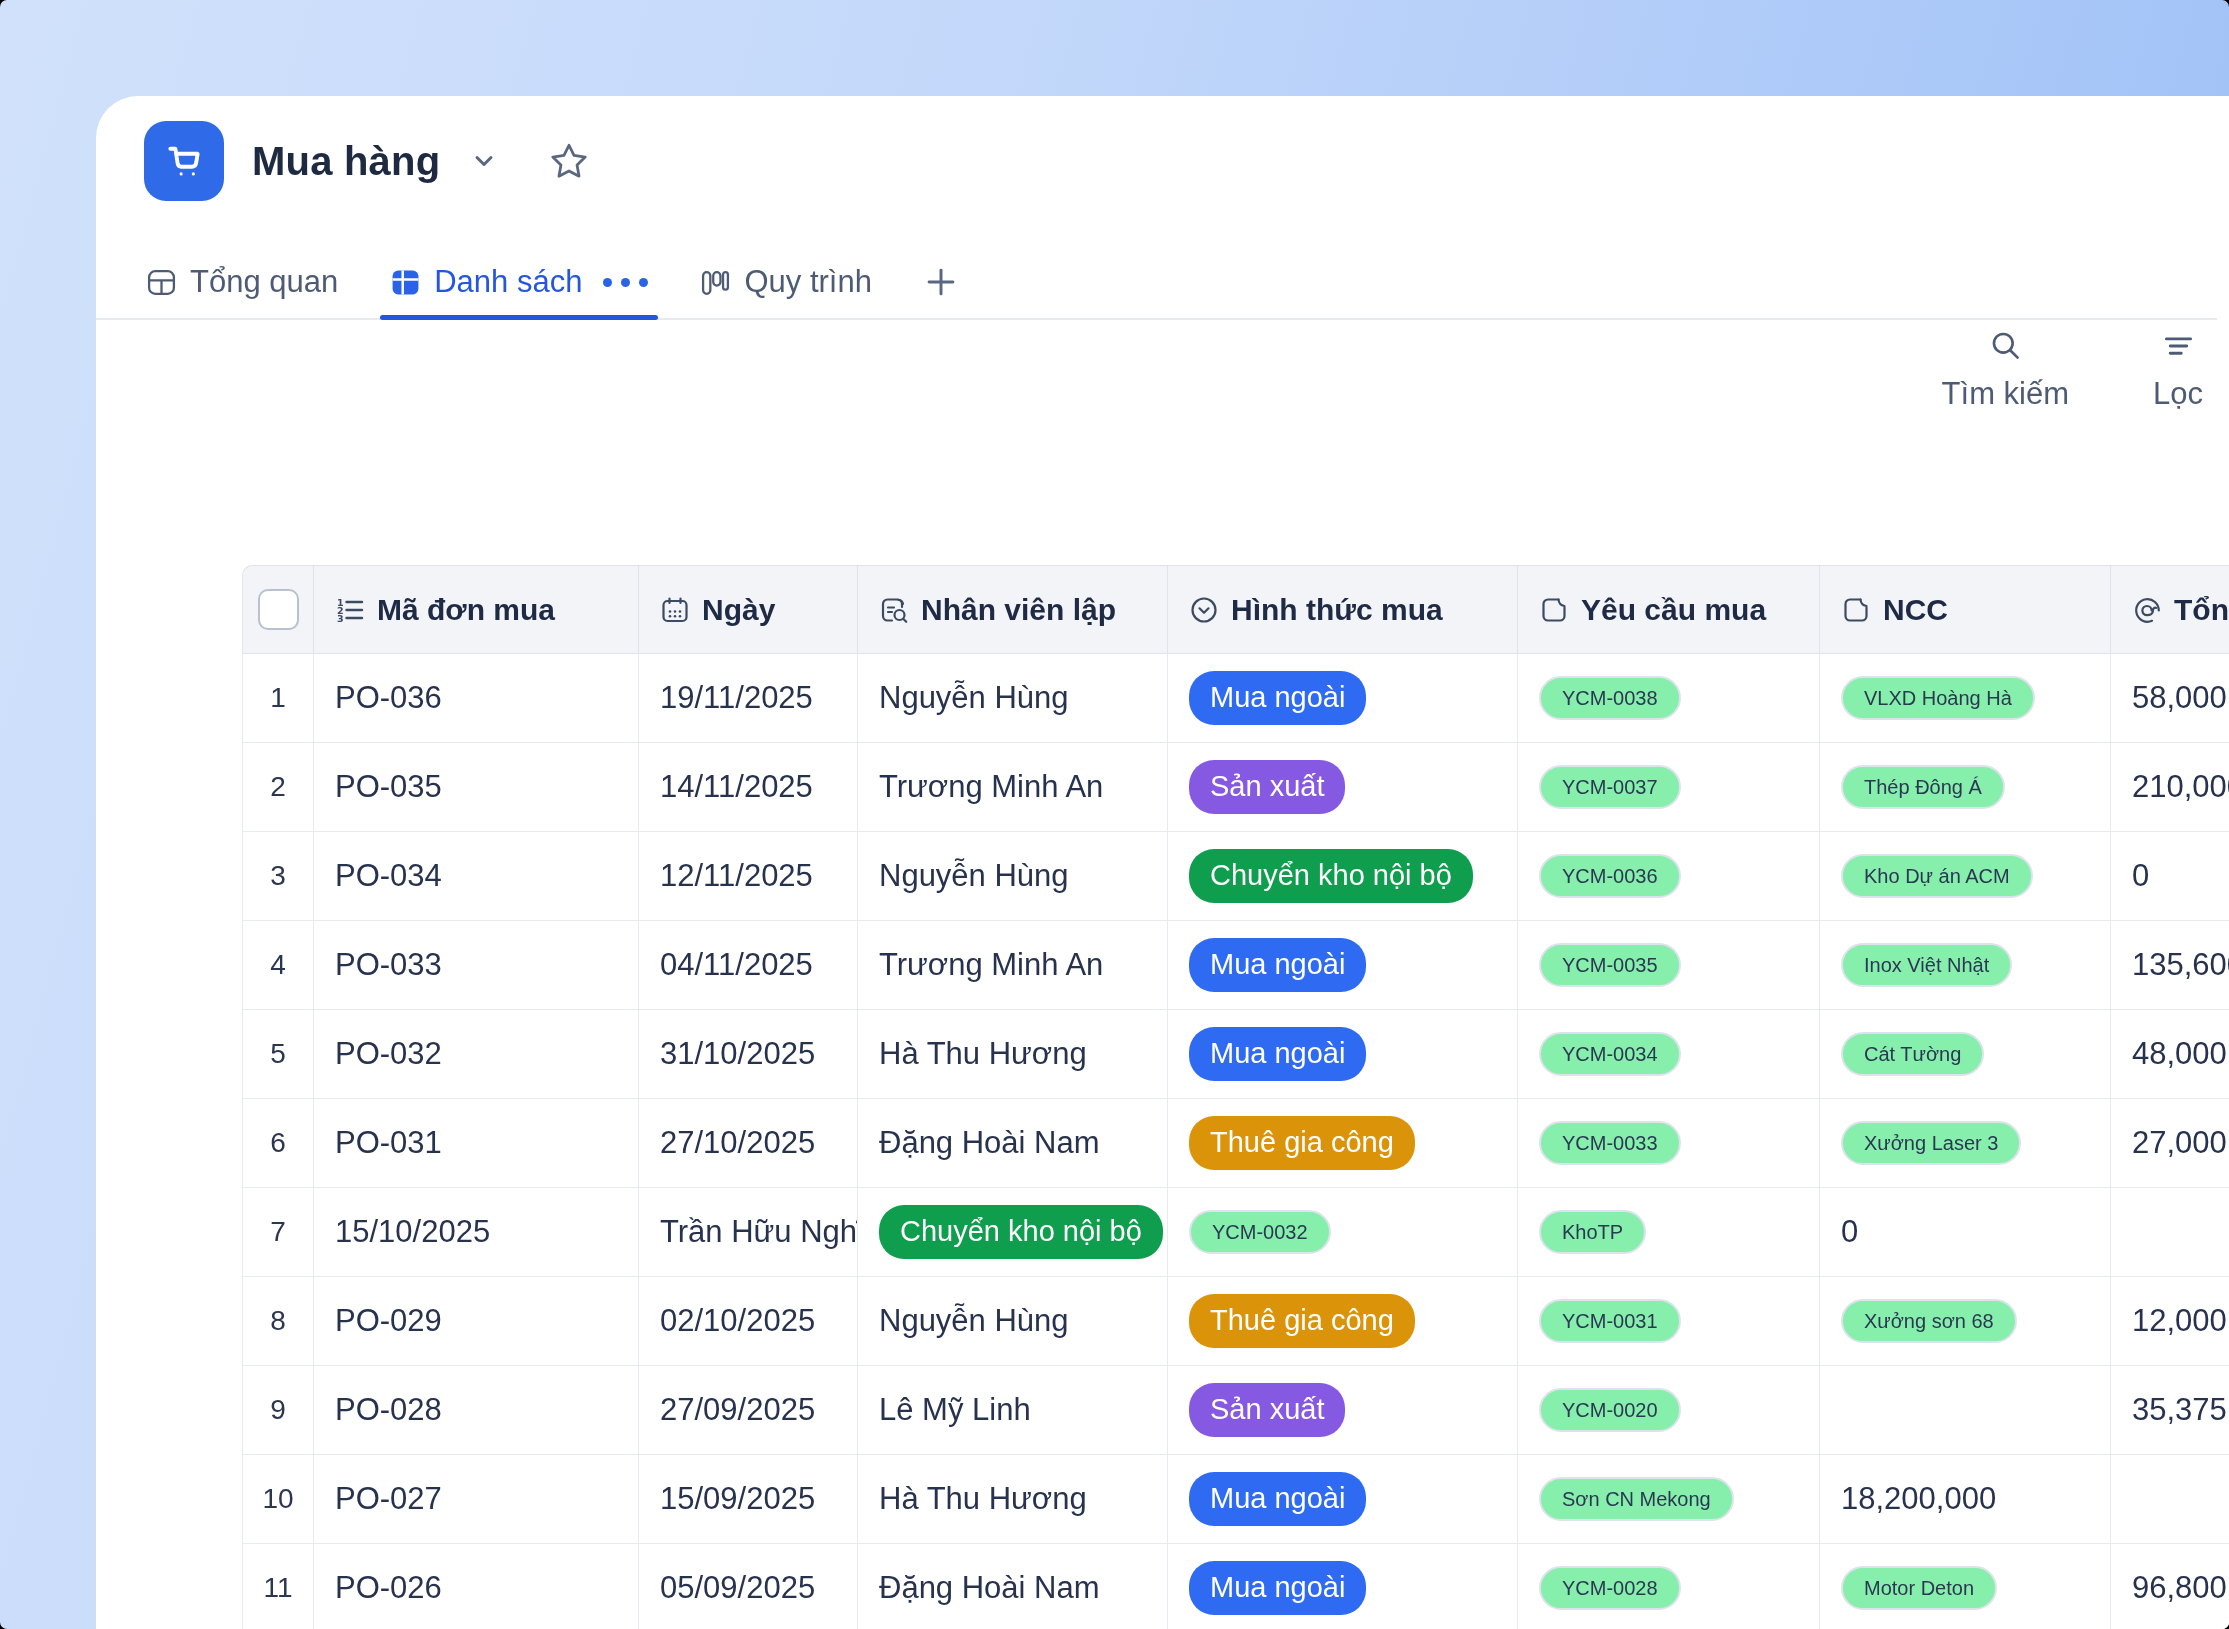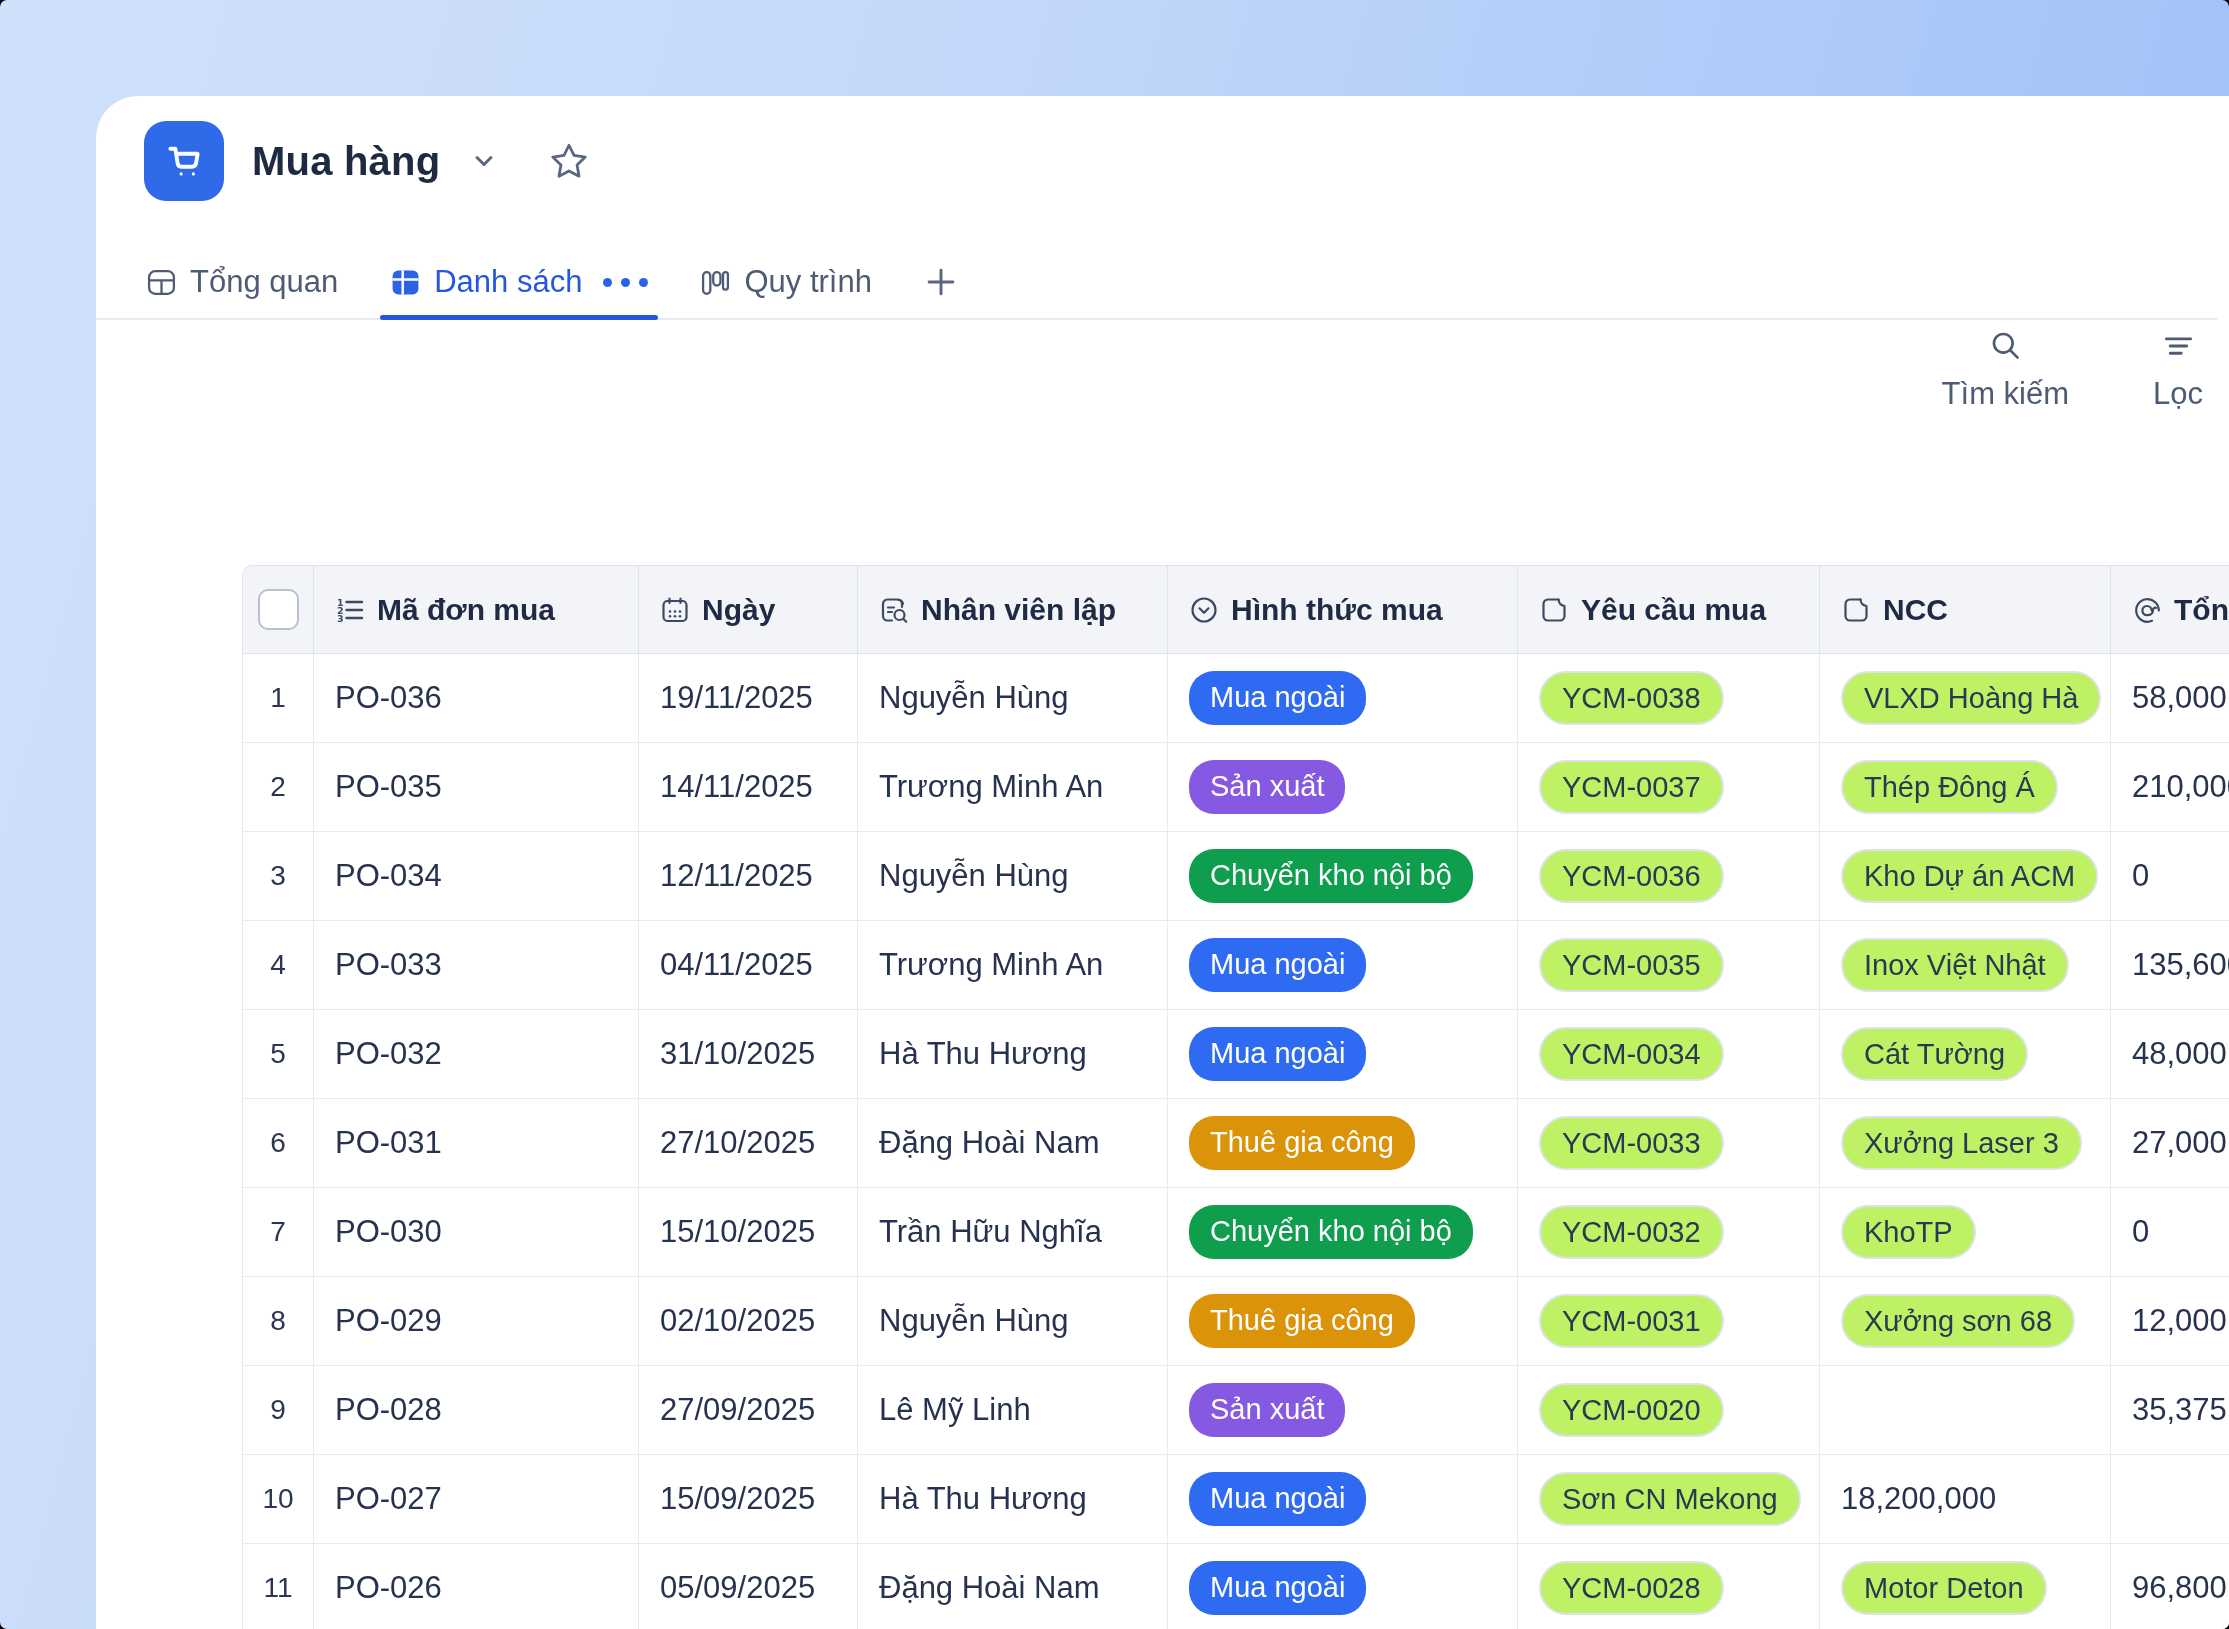--- a/index.html
+++ b/index.html
@@ -34,21 +34,21 @@
   .table{position:absolute;left:146px;top:469px;width:2288px;}
   .tr,.thead-row{display:grid;grid-template-columns:71px 325px 219px 310px 350px 302px 291px 420px;}
   .thead-row{height:87px;background:#f2f4f8;border-top:1px solid #dfe4ec;border-bottom:1px solid #dfe4ec;border-left:1px solid #e2e6ee;border-top-left-radius:10px;}
   .th{display:flex;align-items:center;gap:12px;padding-left:21px;border-right:1px solid #dfe4ec;font-size:30px;font-weight:700;color:#1f2b45;overflow:hidden;white-space:nowrap;}
   .th.center{justify-content:center;padding-left:0;}
   .checkbox{width:37px;height:37px;border:2.5px solid #b7c1d0;border-radius:10px;background:#fff;}
   .tr{height:88px;background:#fff;border-bottom:1px solid #e7eaf0;border-left:1px solid #e7eaf0;}
   .td{display:flex;align-items:center;padding-left:21px;border-right:1px solid #e7eaf0;font-size:31px;color:#27334e;overflow:hidden;white-space:nowrap;}
   .td-num{justify-content:center;padding-left:0;font-size:28px;color:#2b3650;}
   .badge{display:inline-block;padding:10px 21px;border-radius:25px;font-size:29px;color:#fff;line-height:1.15;}
-  .pill{display:inline-block;padding:8px 21px;border:2px solid #dde3ec;border-radius:27px;font-size:29px;color:#2b3852;background:#bef264;line-height:1.2;}
+  .pill{display:inline-block;padding:8px 21px;border:2px solid #dde3ec;border-radius:27px;font-size:20px;color:#2b3852;background:#86efac;line-height:1.2;}
   svg{display:block;}
 </style>
 </head>
 <body>
 
 <div class="screen">
   <div class="card">
 
     <div class="app-header">
       <div class="app-tile">
@@ -380,23 +380,20 @@
             </div>
     <div class="td">
               <span>27,000,000</span>
             </div>
   </div>
           <div class="tr">
     <div class="td td-num">
               <span>7</span>
             </div>
     <div class="td">
-              <span>PO-030</span>
-            </div>
-    <div class="td">
               <span>15/10/2025</span>
             </div>
     <div class="td">
               <span>Trần Hữu Nghĩa</span>
             </div>
     <div class="td">
               <span class="badge" style="background: rgb(15, 157, 78);">Chuyển kho nội bộ</span>
             </div>
     <div class="td">
               <span class="pill">YCM-0032</span>

